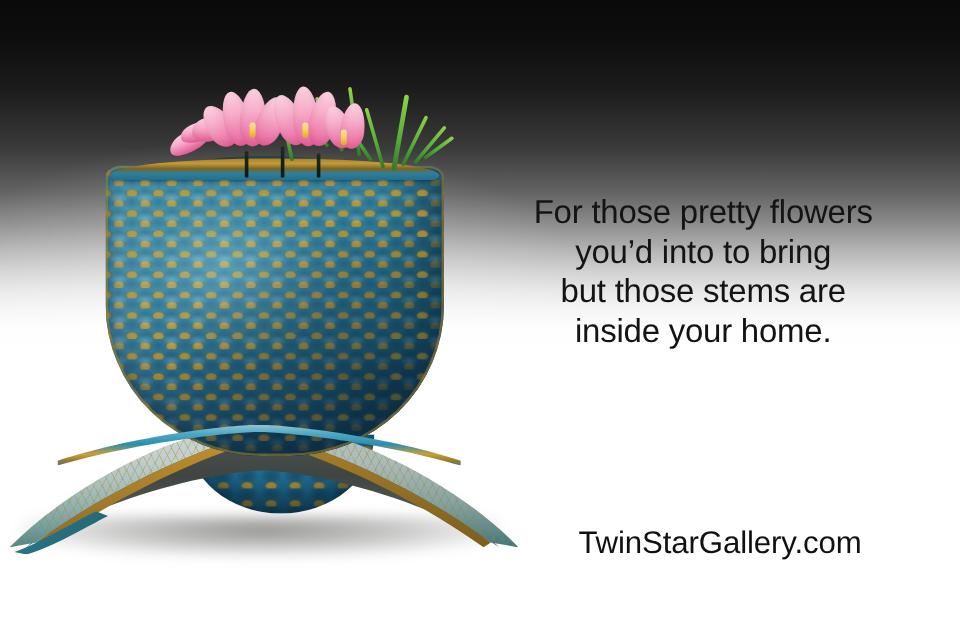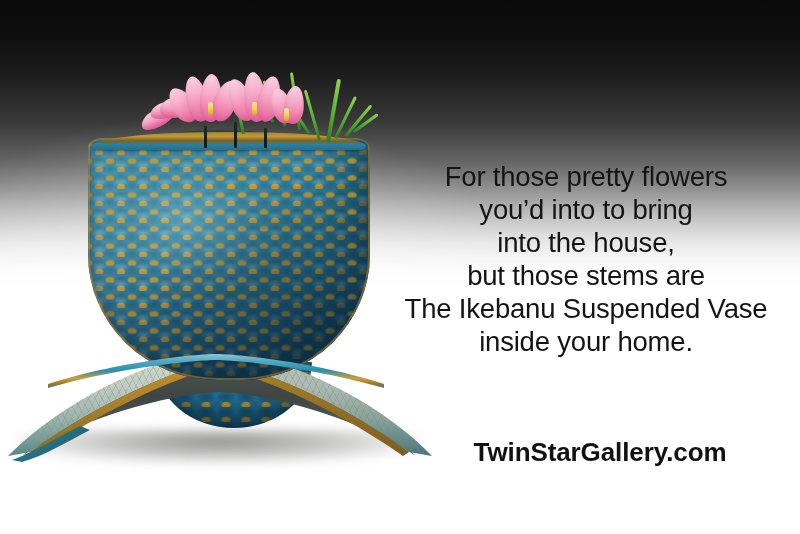--- a/index.html
+++ b/index.html
@@ -336,21 +336,20 @@
   .brand {
     position: absolute;
     left: 404px;
     top: 437px;
     width: 392px;
     text-align: center;
     color: #111111;
     font-size: 26px;
     letter-spacing: -0.1px;
     white-space: nowrap;
-    font-weight: bold;
   }
 </style>
 </head>
 <body>
 
 <div id="stage">
 
   <div class="backdrop"></div>
   <div class="backdrop-glow"></div>
 
@@ -416,21 +415,19 @@
 
       <div class="petal" style="left:134px; top:36px; width:20px; height:36px; transform:rotate(-18deg);"></div>
       <div class="petal" style="left:146px; top:34px; width:20px; height:38px; transform:rotate(6deg);"></div>
       <div class="petal-core" style="left:146px; top:56px;"></div>
     </div>
   </div>
 
   <div class="caption">
     <span class="caption-line">For those pretty flowers</span>
     <span class="caption-line">you’d into to bring</span>
-    <span class="caption-line">into the house,</span>
     <span class="caption-line">but those stems are</span>
-    <span class="caption-line">The Ikebanu Suspended Vase</span>
     <span class="caption-line">inside your home.</span>
   </div>
 
   <div class="brand">TwinStarGallery.com</div>
 
 </div>
 
 </body></html>

